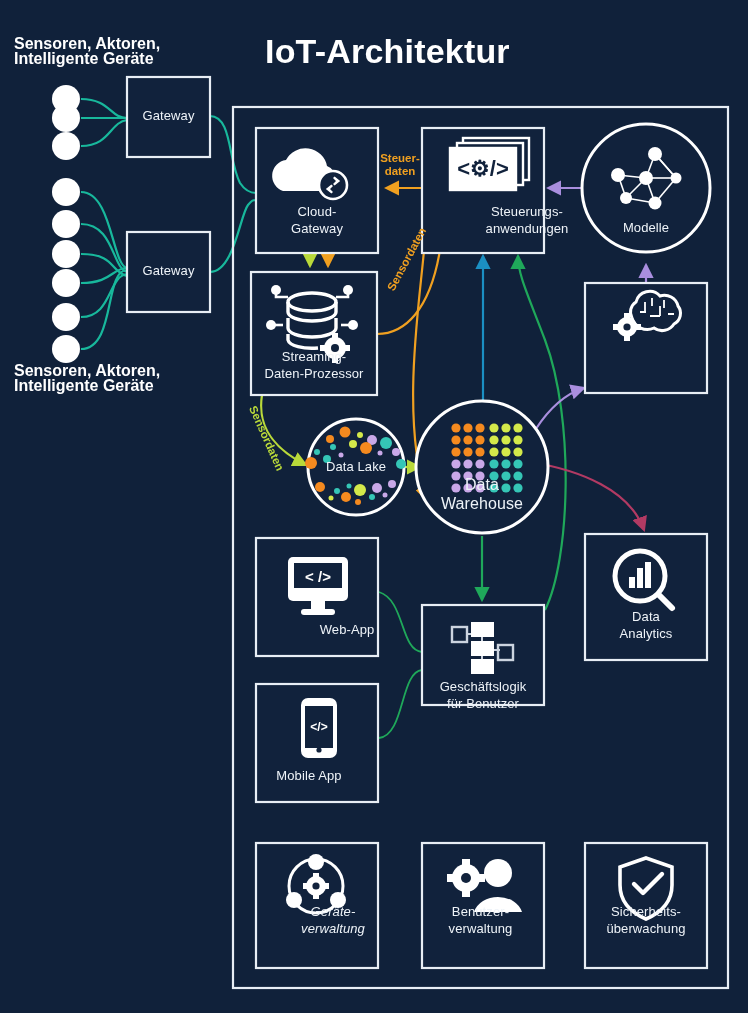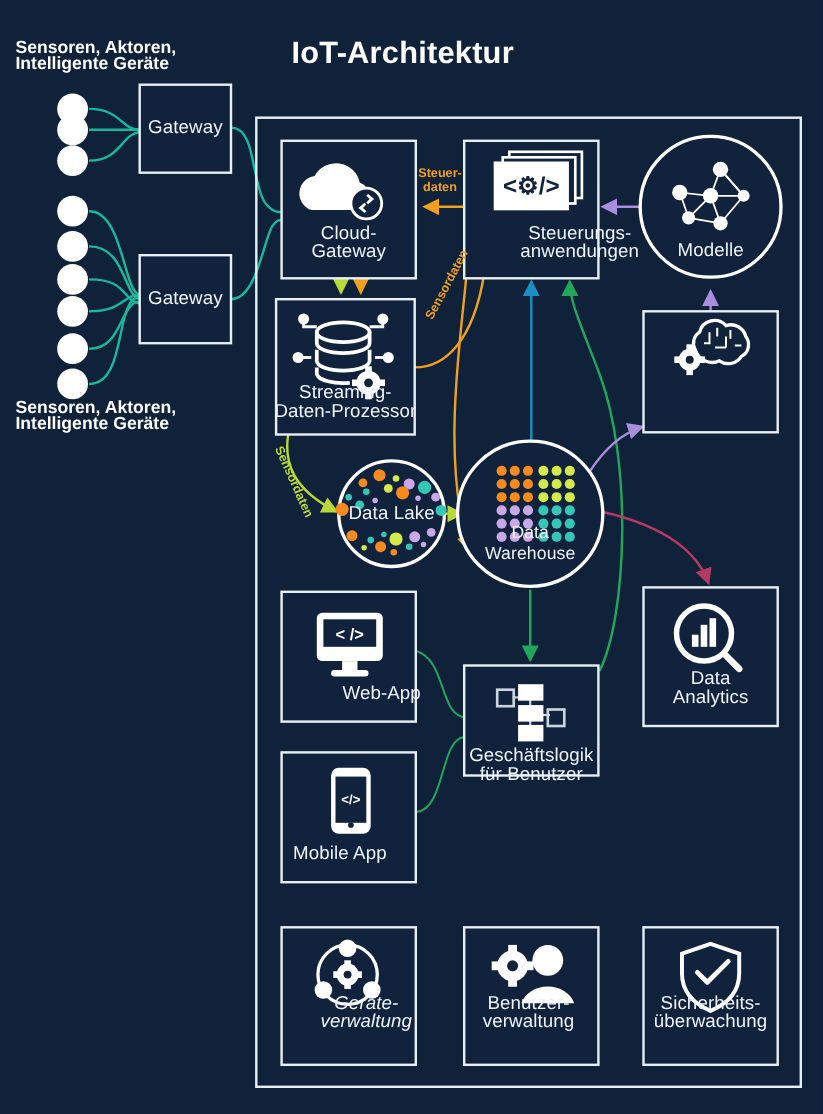--- a/index.html
+++ b/index.html
@@ -7,29 +7,29 @@
     width:748px;height:1013px;position:relative;overflow:hidden;
     font-family:"Liberation Sans","DejaVu Sans",sans-serif;
     background:#10213a;color:#ffffff;
   }
   #stage{position:absolute;inset:0;width:748px;height:1013px;}
   svg.layer{position:absolute;left:0;top:0;width:748px;height:1013px;overflow:visible;}
   #edges{z-index:1;}
   #nodes{z-index:3;}
   .node-label{
     position:absolute;z-index:4;text-align:center;color:#eef3f8;
-    font-size:17px;line-height:17px;letter-spacing:.1px;pointer-events:none;
+    font-size:13px;line-height:17px;letter-spacing:.1px;pointer-events:none;
   }
   .flowlabel{
     position:absolute;z-index:5;font-weight:bold;font-size:11.5px;line-height:13px;
     text-align:center;pointer-events:none;
   }
   #title{
     position:absolute;left:265px;top:32px;z-index:6;
-    font-size:28px;font-weight:bold;color:#ffffff;letter-spacing:.2px;
+    font-size:34px;font-weight:bold;color:#ffffff;letter-spacing:.2px;
   }
   .side-caption{
     position:absolute;z-index:6;font-size:16px;font-weight:bold;
     line-height:15px;color:#ffffff;
   }
   .box{fill:#11223c;stroke:#e8eef5;stroke-width:2.2;}
   .circ{fill:#11223c;stroke:#ffffff;stroke-width:3;}
   .sensor{fill:#ffffff;}
   .ic{fill:#ffffff;}
 </style>

